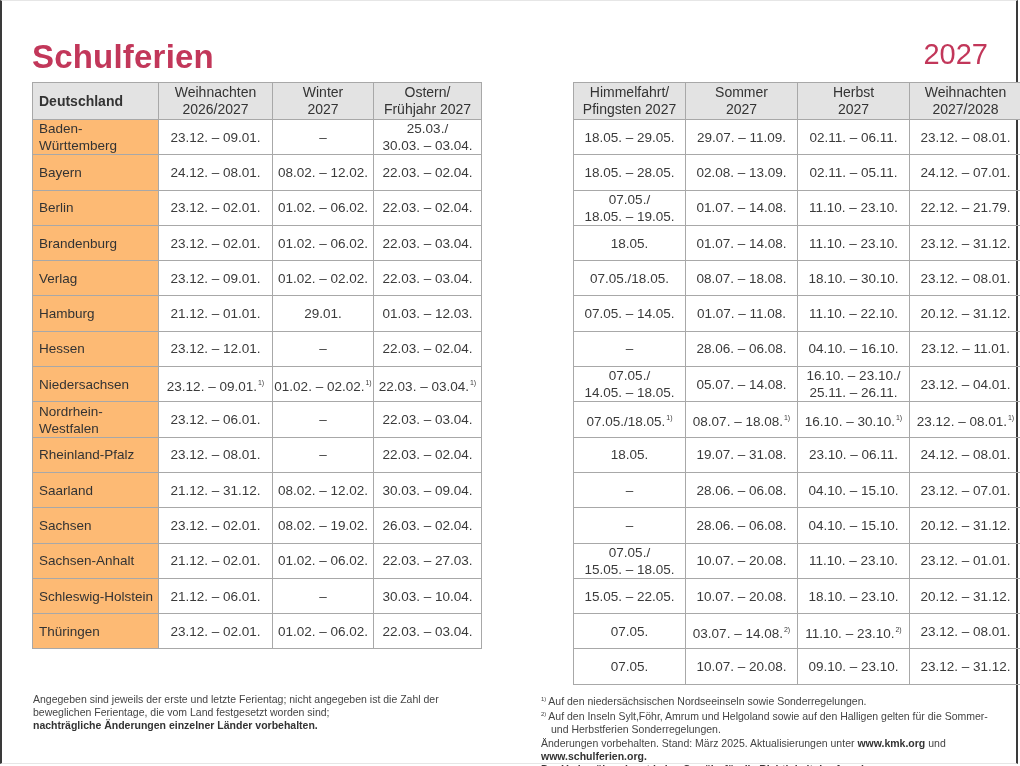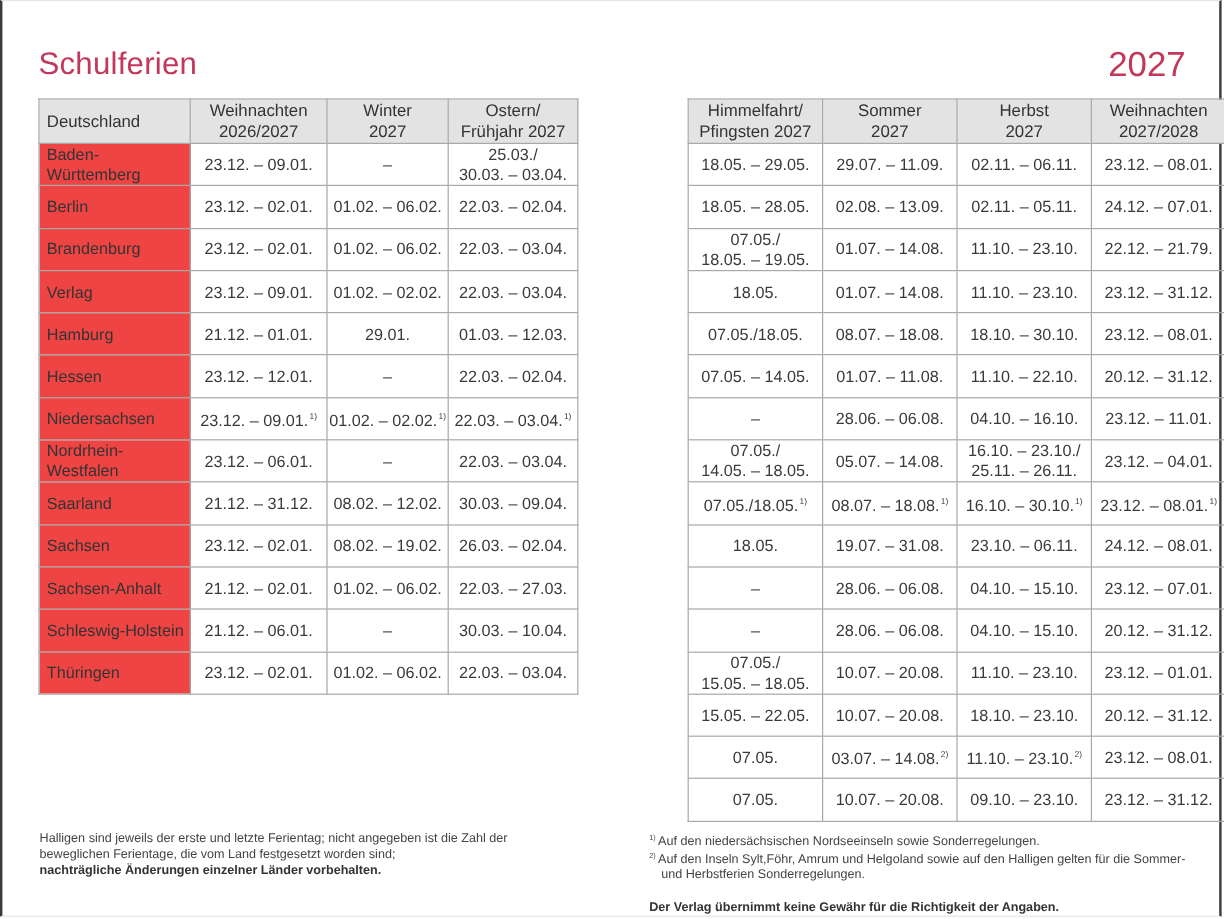--- a/index.html
+++ b/index.html
@@ -8,45 +8,45 @@
     font-family: "Liberation Sans", "DejaVu Sans", sans-serif; color: #333;
     overflow: hidden;
   }
   .frame {
     position: absolute; left: 0; top: 0; width: 1018px; height: 764px;
     border-left: 2px solid #3a3a3a; border-right: 2px solid #3a3a3a;
     border-top: 1px solid #e6e6e6; border-bottom: 1px solid #e6e6e6;
     box-sizing: border-box; pointer-events: none;
   }
   .title-left {
-    position: absolute; left: 32px; top: 38px; font-size: 26px;
-    color: #c2375a; font-weight: normal; letter-spacing: 0.2px;
+    position: absolute; left: 32px; top: 38px; font-size: 33px;
+    color: #c2375a; font-weight: bold; letter-spacing: 0.2px;
   }
   .title-right {
     position: absolute; right: 32px; top: 38px; font-size: 29px;
     color: #c2375a; font-weight: normal;
   }
   table {
     position: absolute; border-collapse: collapse; table-layout: fixed;
     font-size: 13.5px; color: #3a3a3a;
   }
   table td, table th {
     border: 1.5px solid #a8a8a8; padding: 0; text-align: center;
     vertical-align: middle; line-height: 17px; font-weight: normal;
   }
   thead th {
     background: #e3e3e3; height: 36px; font-size: 14px; color: #333;
   }
   tbody td { height: 34.3px; }
   #t-left { left: 32px; top: 82px; width: 449px; }
   #t-right { left: 541px; top: 82px; width: 448px; margin-left: 32px; }
   .state {
-    background: #ef4444; text-align: left; padding-left: 6px; color: #333;
-  }
-  th.state-head { text-align: left; padding-left: 6px; font-weight: normal; }
+    background: #fdba74; text-align: left; padding-left: 6px; color: #333;
+  }
+  th.state-head { text-align: left; padding-left: 6px; font-weight: bold; }
   sup { font-size: 7px; vertical-align: 6px; margin-left: 1px; }
   .note {
     position: absolute; font-size: 10.5px; color: #444; line-height: 13.2px;
   }
   #note-left { left: 33px; top: 693px; width: 440px; }
   #note-right { left: 541px; top: 693px; width: 455px; }
   .b { font-weight: bold; color: #333; margin-top: 23px; }
   .fn { display: block; padding-left: 10px; text-indent: -10px; }
   .fn sup { font-size: 6px; vertical-align: 4px; margin-right: 2px; margin-left: 0; }
 </style>
@@ -74,20 +74,26 @@
     </tr>
   </thead>
   <tbody id="left-body">
       <tr>
         <td class="state">Baden-<br>Württemberg</td>
         <td>23.12. – 09.01.</td>
         <td>–</td>
         <td>25.03./<br>30.03. – 03.04.</td>
       </tr>
       <tr>
+        <td class="state">Bayern</td>
+        <td>24.12. – 08.01.</td>
+        <td>08.02. – 12.02.</td>
+        <td>22.03. – 02.04.</td>
+      </tr>
+      <tr>
         <td class="state">Berlin</td>
         <td>23.12. – 02.01.</td>
         <td>01.02. – 06.02.</td>
         <td>22.03. – 02.04.</td>
       </tr>
       <tr>
         <td class="state">Brandenburg</td>
         <td>23.12. – 02.01.</td>
         <td>01.02. – 06.02.</td>
         <td>22.03. – 03.04.</td>
@@ -114,20 +120,26 @@
         <td class="state">Niedersachsen</td>
         <td>23.12. – 09.01.<sup>1)</sup></td>
         <td>01.02. – 02.02.<sup>1)</sup></td>
         <td>22.03. – 03.04.<sup>1)</sup></td>
       </tr>
       <tr>
         <td class="state">Nordrhein-<br>Westfalen</td>
         <td>23.12. – 06.01.</td>
         <td>–</td>
         <td>22.03. – 03.04.</td>
+      </tr>
+      <tr>
+        <td class="state">Rheinland-Pfalz</td>
+        <td>23.12. – 08.01.</td>
+        <td>–</td>
+        <td>22.03. – 02.04.</td>
       </tr>
       <tr>
         <td class="state">Saarland</td>
         <td>21.12. – 31.12.</td>
         <td>08.02. – 12.02.</td>
         <td>30.03. – 09.04.</td>
       </tr>
       <tr>
         <td class="state">Sachsen</td>
         <td>23.12. – 02.01.</td>
@@ -264,22 +276,22 @@
       <tr>
         <td>07.05.</td>
         <td>10.07. – 20.08.</td>
         <td>09.10. – 23.10.</td>
         <td>23.12. – 31.12.</td>
       </tr>
     </tbody>
 </table>
 
 <div class="note" id="note-left">
-  <span>Halligen sind jeweils der erste und letzte Ferientag; nicht angegeben ist die Zahl der beweglichen Ferientage, die vom Land festgesetzt worden sind;</span><br>
+  <span>Angegeben sind jeweils der erste und letzte Ferientag; nicht angegeben ist die Zahl der beweglichen Ferientage, die vom Land festgesetzt worden sind;</span><br>
   <span class="b">nachträgliche Änderungen einzelner Länder vorbehalten.</span>
 </div>
 
 <div class="note" id="note-right">
   <span class="fn"><sup>1)</sup><span>Auf den niedersächsischen Nordseeinseln sowie Sonderregelungen.</span></span>
   <span class="fn"><sup>2)</sup><span>Auf den Inseln Sylt,Föhr, Amrum und Helgoland sowie auf den Halligen gelten für die Sommer- und Herbstferien Sonderregelungen.</span></span>
-  <br>
+  <span><span>Änderungen vorbehalten. Stand: März 2025. Aktualisierungen unter </span><span class="b">www.kmk.org</span><span> und </span><span class="b">www.schulferien.org.</span></span><br>
   <span class="b">Der Verlag übernimmt keine Gewähr für die Richtigkeit der Angaben.</span>
 </div>
 
 </body></html>

